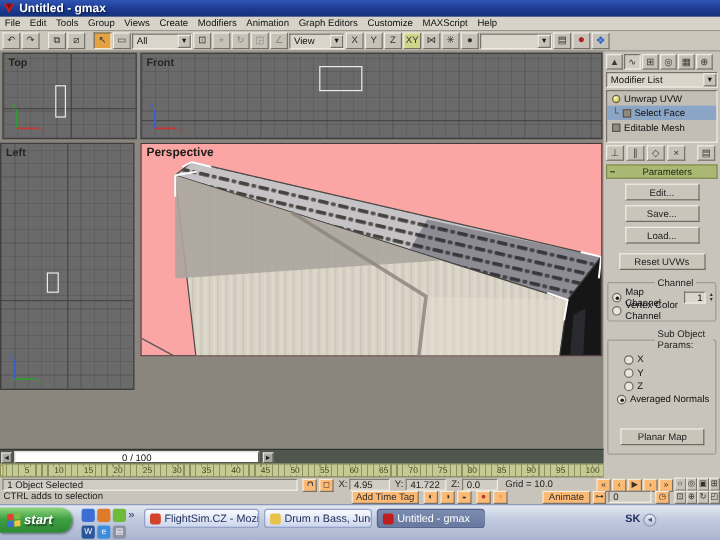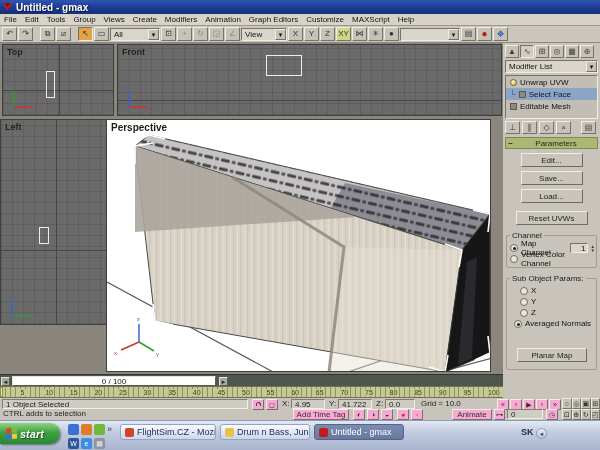--- a/index.html
+++ b/index.html
@@ -37,21 +37,21 @@
 
   
   .viewports { position:absolute; left:0; top:43px; width:503px; height:331px; background:#8a867d; }
   .vp { position:absolute; background-color:#6a6a6a; border:1px solid #3f3f3f; overflow:hidden;
     background-image:
       repeating-linear-gradient(0deg, rgba(0,0,0,0.10) 0 1px, transparent 1px 11px),
       repeating-linear-gradient(90deg, rgba(0,0,0,0.10) 0 1px, transparent 1px 11px); }
   .vp-top   { left:2px;   top:1px;  width:112px; height:72px; }
   .vp-front { left:117px; top:1px;  width:385px; height:72px; }
   .vp-left  { left:0;   top:76px; width:112px; height:206px; }
-  .vp-persp { left:106px; top:76px; width:385px; height:253px; background-image:none; background-color:#ffffff; }
+  .vp-persp { left:117px; top:76px; width:385px; height:178px; background-image:none; background-color:#fca5a5; }
   .vp-label { position:absolute; left:4px; top:2px; font-weight:bold; font-size:9px; color:#24241f; z-index:5; }
   .vp-persp .vp-label { font-size:10px; color:#1d1d19; }
   .axis-v { position:absolute; top:0; bottom:0; width:1px; background:#474747; }
   .axis-h { position:absolute; left:0; right:0; height:1px; background:#474747; }
   .obj-rect { position:absolute; border:1px solid #ececec; }
   .tripod { position:absolute; left:3px; bottom:2px; z-index:4; }
 
   
   .cmdpanel { position:absolute; left:503px; top:43px; width:97px; height:355px; background:#c8c4bb; padding:1px 2px; }
   .cp-tabs { display:flex; gap:1px; margin:1px 0 2px 0; }
@@ -78,21 +78,21 @@
     font-size:8px; line-height:11px; text-align:center; color:#3c3a35; padding:0; }
   .stack-btn:last-child { margin-left:8px; }
   .rollout-header { height:12px; background:#aab873; border:1px solid #7d8a50; display:flex; align-items:center;
     margin:3px 0 4px 0; }
   .roll-minus { width:9px; text-align:center; color:#2c331a; font-weight:bold; }
   .rollout-header .roll-title { flex:1; text-align:center; font-size:8px; color:#1f2413; }
   .cp-btn { display:block; margin:0 auto 4px auto; height:14px; background:#c9c5bb; font-size:8px;
     border:1px solid; border-color:#f0ede4 #6f6b61 #6f6b61 #f0ede4; color:#222; padding:0 4px; }
   .w64 { width:62px; } .w74 { width:72px; } .w70 { width:70px; }
   .group { border:1px solid #a09c92; border-radius:2px; margin:6px 1px 0 1px; padding:2px 2px 3px 3px; }
-  .group legend { font-size:8px; padding:0 2px; color:#222; }
+  .group legend { font-size:8px; padding:0 2px; color:#222;margin-left:36px; }
   .radio-row { display:flex; align-items:center; gap:3px; height:11px; font-size:8px; }
   .radio { width:8px; height:8px; border-radius:50%; background:#e8e5dc; border:1px solid #6f6b61; position:relative; flex:0 0 auto; }
   .radio.checked::after { content:""; position:absolute; left:2px; top:2px; width:3px; height:3px; border-radius:50%; background:#1c1c1c; }
   .mini-field { width:20px; height:10px; background:#d9d5cb; border:1px solid; border-color:#76726a #f0ede4 #f0ede4 #76726a;
     text-align:right; padding-right:2px; line-height:9px; margin-left:2px; }
   .spin { display:flex; flex-direction:column; font-size:5px; line-height:4px; color:#333; }
   .subobj .radio-row { padding-left:10px; }
 
   
   .timeslider { position:absolute; left:0; top:374px; width:503px; height:12px; background:#4e564e;
@@ -105,21 +105,21 @@
     border-top:1px solid #6f7350; border-bottom:1px solid #6f7350;
     background-image:repeating-linear-gradient(90deg, rgba(70,78,38,0.45) 0 1px, transparent 1px 4.93px); }
   .tick-num { position:absolute; top:2px; font-size:7px; color:#3c421e; background:#c4ca92; padding:0 1px; }
   .frame0 { position:absolute; left:0; top:0; width:3px; height:10px; background:#ecec9e; border:1px solid #8e8e55; }
 
   
   .statusbar { position:absolute; left:0; top:398px; width:600px; height:22px; background:#c8c4bb; }
   .sb-field { position:absolute; height:10px; background:#cfccc3; border:1px solid; font-size:8px; line-height:9px;
     border-color:#817d73 #f2efe6 #f2efe6 #817d73; padding-left:3px; color:#222; }
   .sb-text { position:absolute; font-size:8px; color:#222; line-height:10px; }
-  .sb-btn { position:absolute; height:11px; background:#f9a8d4; border:1px solid; padding:0;
+  .sb-btn { position:absolute; height:11px; background:#fdba74; border:1px solid; padding:0;
     border-color:#f0ede4 #76726a #76726a #f0ede4; font-size:7px; line-height:9px; text-align:center; color:#33312d; }
   .lock-glyph { display:inline-block; width:5px; height:4px; border:1px solid #444; border-bottom:none; border-radius:3px 3px 0 0; position:relative; top:-1px; }
   .nav-grid { position:absolute; left:562px; top:0; width:38px; height:22px; display:grid;
     grid-template-columns:repeat(4,1fr); grid-template-rows:11px 11px; }
   .nav-grid button { background:#c6c2b8; border:1px solid; border-color:#f0ede4 #76726a #76726a #f0ede4;
     font-size:7px; line-height:8px; padding:0; color:#33312d; }
 
   
   .taskbar { position:absolute; left:0; top:420px; width:600px; height:30px;
     background:linear-gradient(180deg,#e3e8f2 0%,#c2cbdf 40%,#a9b5cf 100%); border-top:1px solid #8d9abc; }

